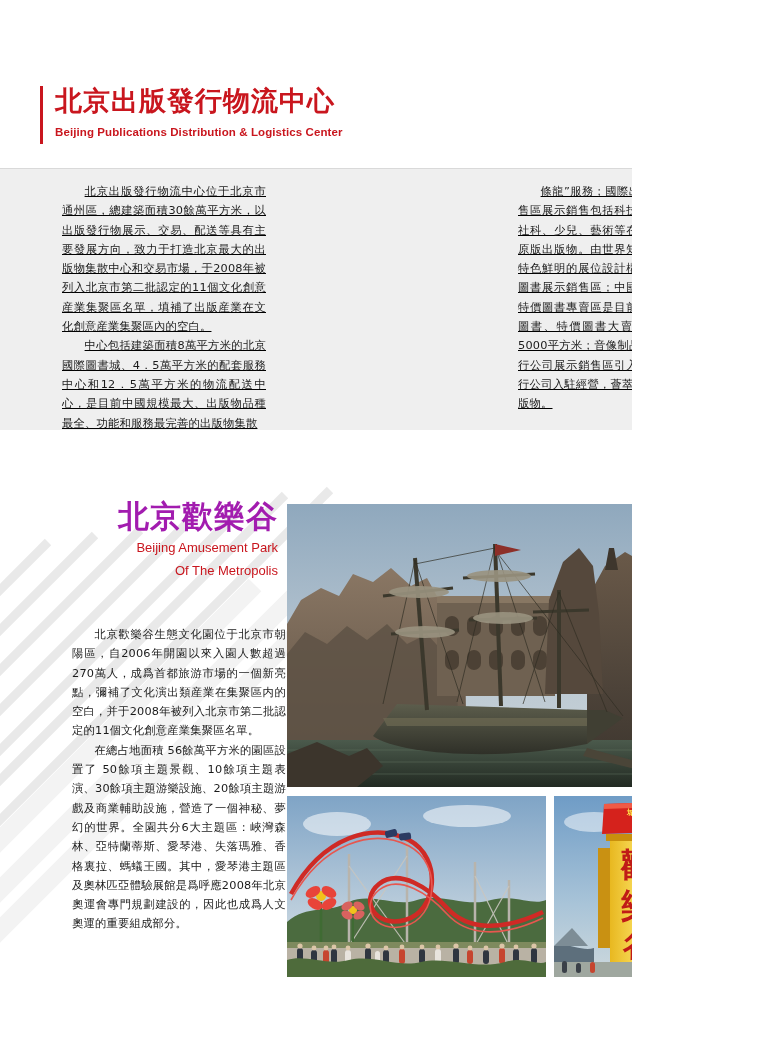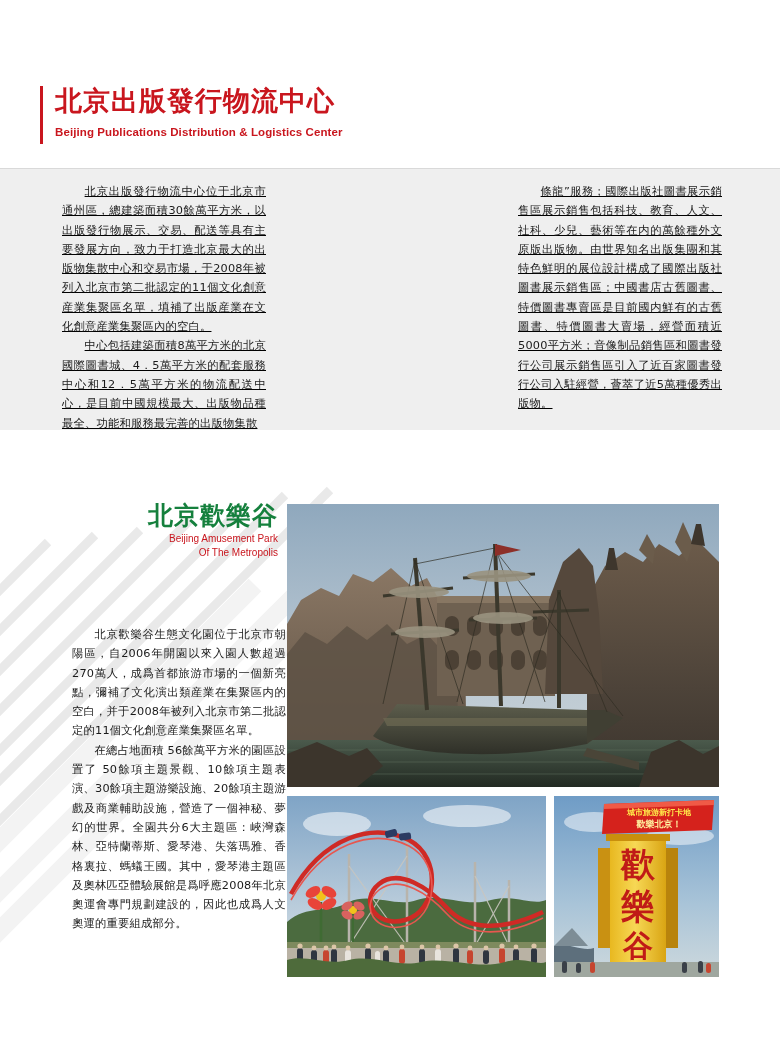--- a/index.html
+++ b/index.html
@@ -11,21 +11,21 @@
     height: 1059px;
     background: #ffffff;
     font-family: "DejaVu Sans", "Liberation Sans", sans-serif;
     overflow: hidden;
     position: relative;
   }
 
   .page {
     position: absolute;
     inset: 0;
-    width: 780px;
+    width: 632px;
     height: 1059px;
     background: #ffffff;
     overflow: hidden;
   }
 
   
   .stripes {
     position: absolute;
     left: 0;
     top: 0;
@@ -124,30 +124,30 @@
   
   .mid-title {
     position: absolute;
     left: 118px;
     top: 500px;
     width: 160px;
     text-align: right;
   }
   .mid-title .cn {
     font-family: "DejaVu Serif", "Liberation Serif", serif;
-    font-size: 25px;
+    font-size: 31px;
     font-weight: bold;
-    color: #15803d;
+    color: #a21caf;
     line-height: 32px;
     letter-spacing: 1px;
   }
   .mid-title .en {
-    margin-top: 0;
+    margin-top: 9px;
     font-family: "Liberation Sans", sans-serif;
-    font-size: 10px;
+    font-size: 13px;
     color: #c9161e;
     line-height: 14px;
   }
 
   .mid-text {
     position: absolute;
     left: 72px;
     top: 625px;
     width: 214px;
   }

